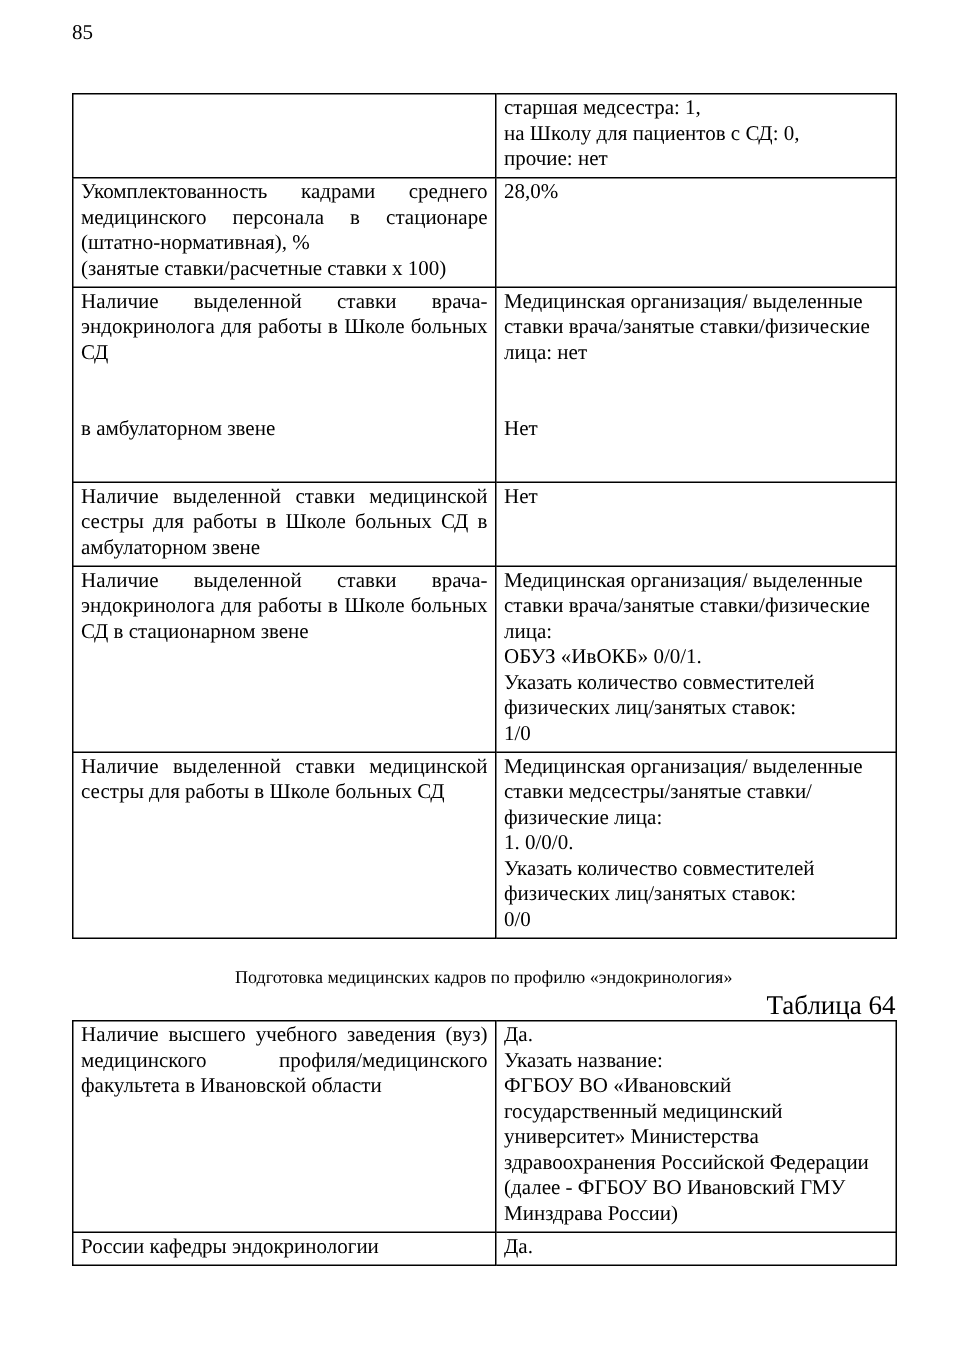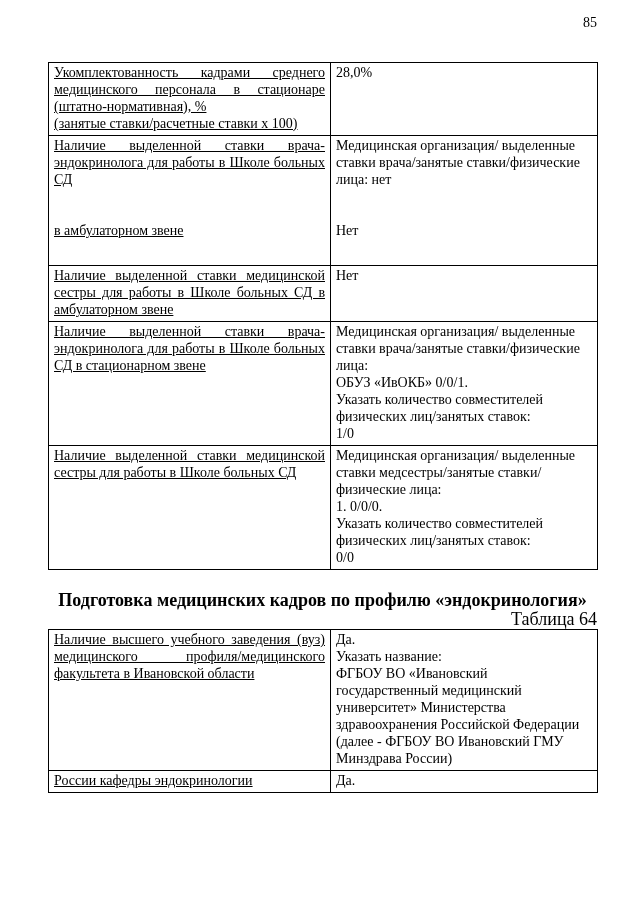--- a/index.html
+++ b/index.html
@@ -12,67 +12,73 @@
     overflow: hidden;
   }
   .page {
     width: 640px;
     height: 905px;
     padding: 14px 0 0 48px;
     position: relative;
   }
   .page-number {
     width: 549px;
-    text-align: right;
+    text-align: left;
     font-size: 14px;
     line-height: 17px;
     margin-bottom: 31px;
   }
   table.doc-table {
     border-collapse: collapse;
     width: 549px;
     table-layout: fixed;
   }
   td {
     border: 1px solid #000000;
     vertical-align: top;
     padding: 1px 5px 3px 5px;
     font-size: 14px;
     line-height: 17px;
     white-space: pre-line;
     overflow: hidden;
   }
-  td.label-cell { width: 282px; text-align: justify; text-decoration: underline; }
+  td.label-cell { width: 282px; text-align: justify; }
   td.value-cell { width: 267px; text-align: left; }
   td.pad-bottom { padding-bottom: 26px; }
   .section-heading {
     width: 549px;
     text-align: center;
-    font-weight: bold;
-    font-size: 18px;
+    font-weight: normal;
+    font-size: 12px;
     line-height: 17px;
-    margin-top: 22px;
+    margin-top: 17px;
   }
   .table-label {
     width: 549px;
     text-align: right;
     font-size: 18px;
     line-height: 17px;
     margin: 2px 0 1px 0;
   }
 </style>
 </head>
 <body>
 
 <div class="page">
 
   <div class="page-number">85</div>
 
   <table class="doc-table">
     <tbody>
+        <tr>
+      <td class="label-cell"></td>
+      <td class="value-cell">старшая медсестра: 1,
+на Школу для пациентов с СД: 0,
+прочие: нет</td>
+    </tr>
     <tr>
       <td class="label-cell">Укомплектованность кадрами среднего медицинского персонала в стационаре (штатно-нормативная), %
 (занятые ставки/расчетные ставки х 100)</td>
       <td class="value-cell">28,0%</td>
     </tr>
     <tr>
       <td class="label-cell pad-bottom">Наличие выделенной ставки врача-эндокринолога для работы в Школе больных СД
 
 
 в амбулаторном звене</td>

